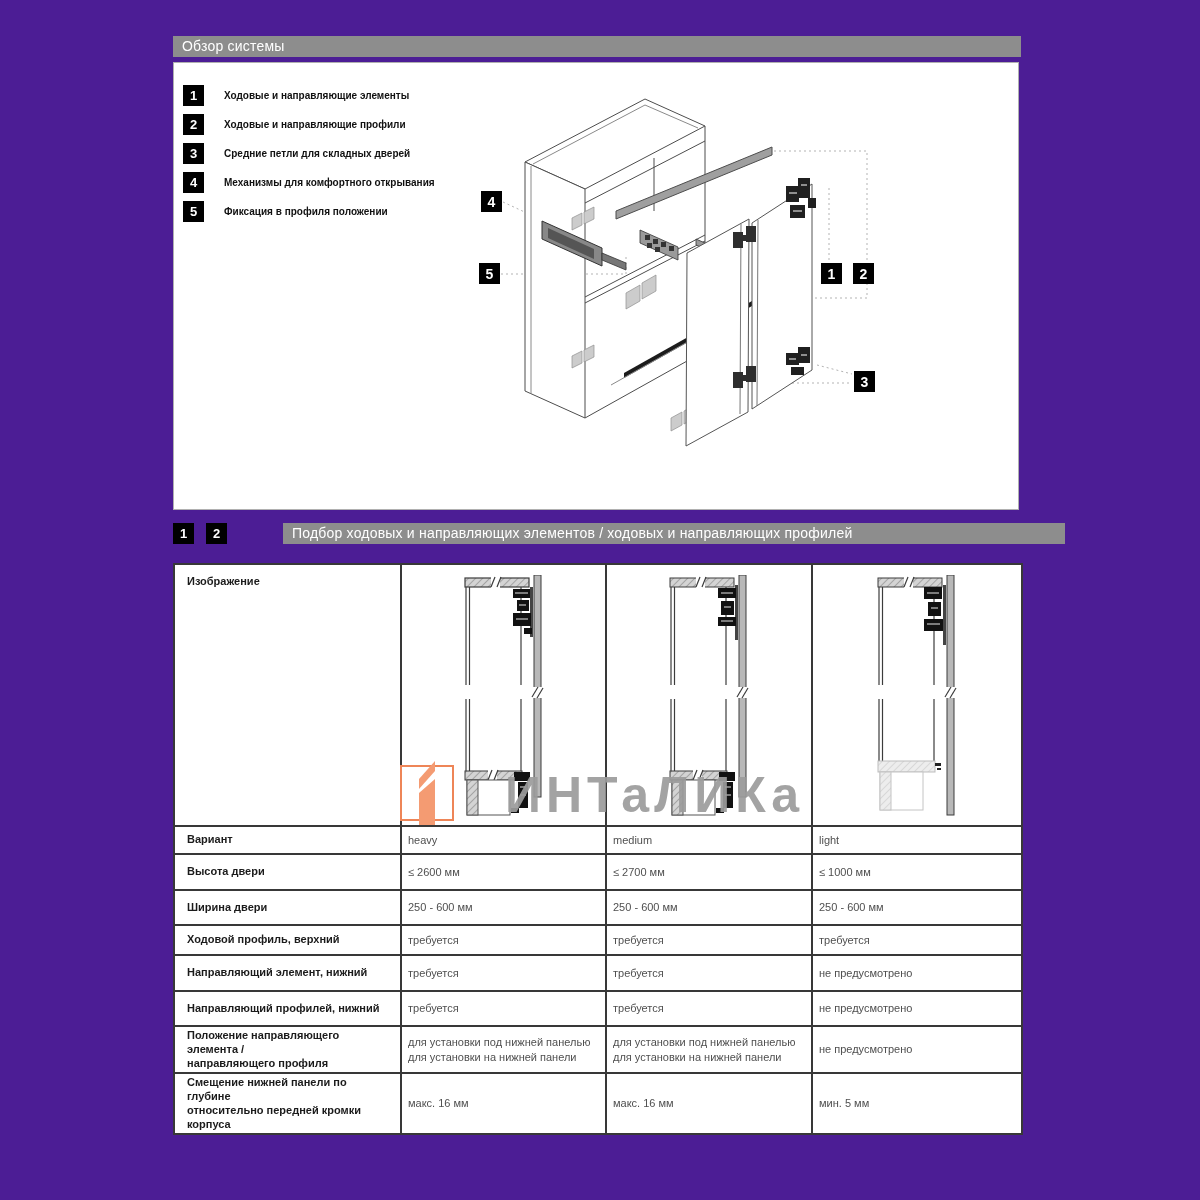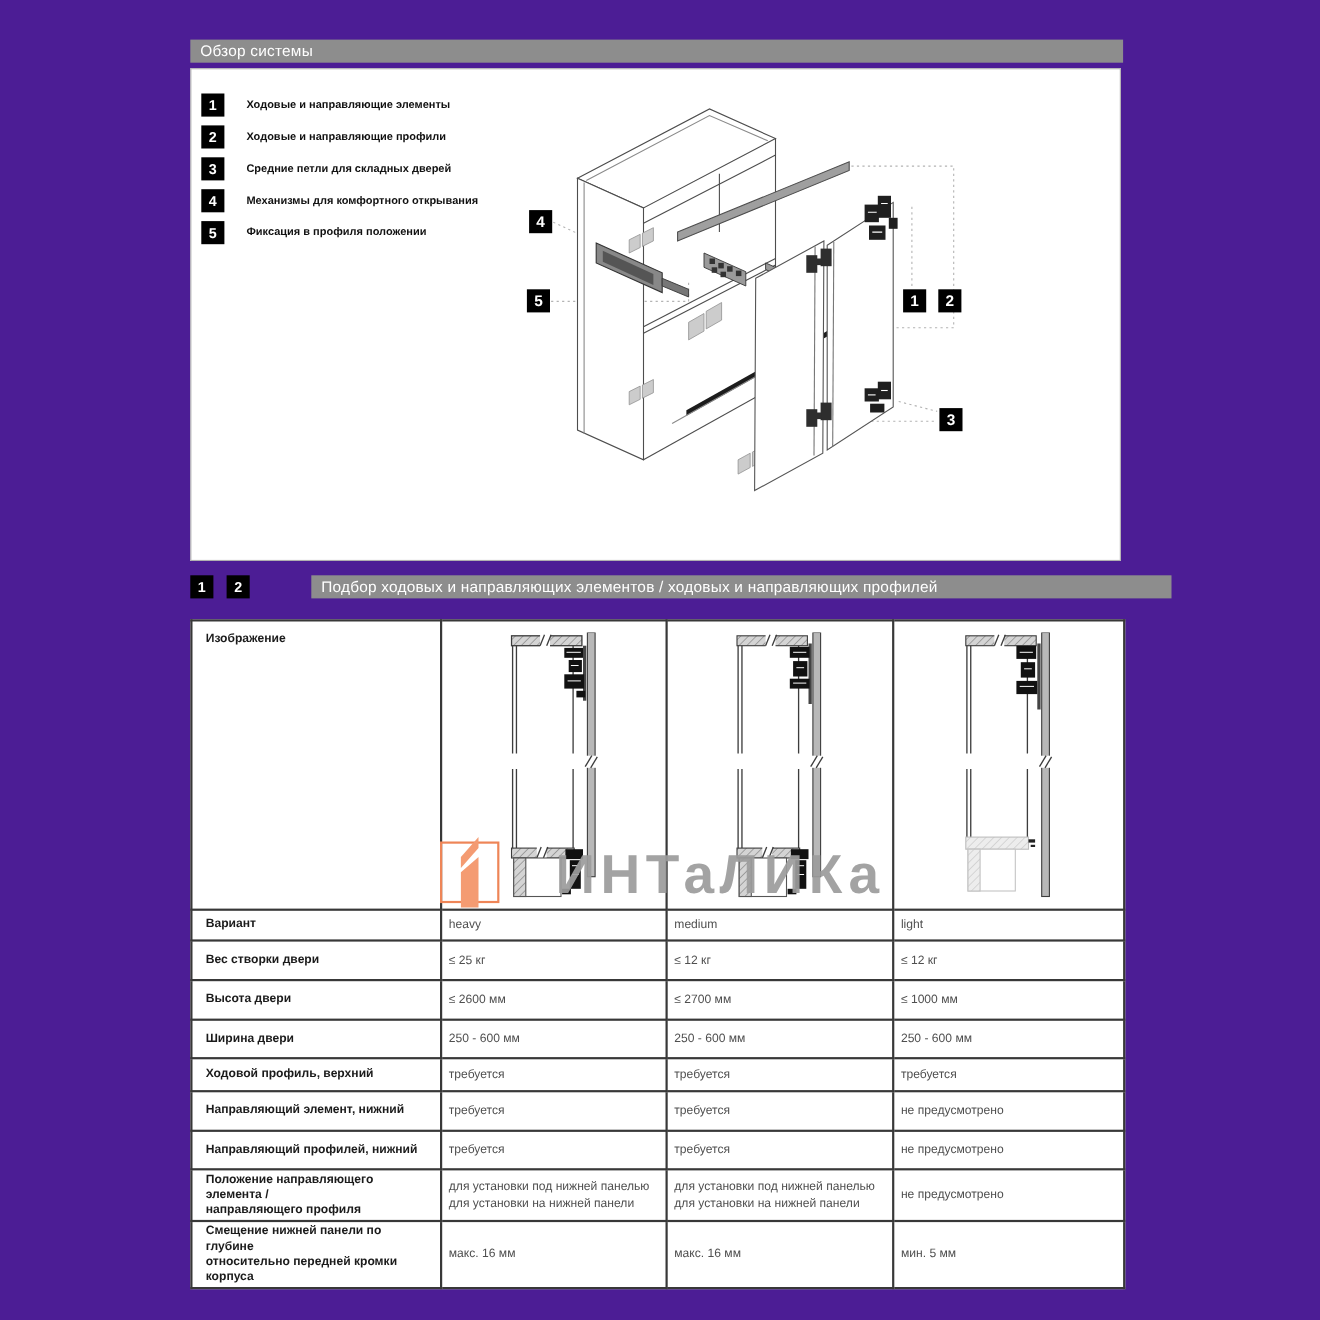--- a/index.html
+++ b/index.html
@@ -375,26 +375,20 @@
       </td>
     </tr>
 
     <tr style="height:28px">
       <td class="lbl">Вариант</td>
       <td class="val">heavy</td>
       <td class="val">medium</td>
       <td class="val">light</td>
     </tr>
     <tr style="height:36px">
-      <td class="lbl">Вес створки двери</td>
-      <td class="val">≤ 25 кг</td>
-      <td class="val">≤ 12 кг</td>
-      <td class="val">≤ 12 кг</td>
-    </tr>
-    <tr style="height:36px">
       <td class="lbl">Высота двери</td>
       <td class="val">≤ 2600 мм</td>
       <td class="val">≤ 2700 мм</td>
       <td class="val">≤ 1000 мм</td>
     </tr>
     <tr style="height:35px">
       <td class="lbl">Ширина двери</td>
       <td class="val">250 - 600 мм</td>
       <td class="val">250 - 600 мм</td>
       <td class="val">250 - 600 мм</td>

